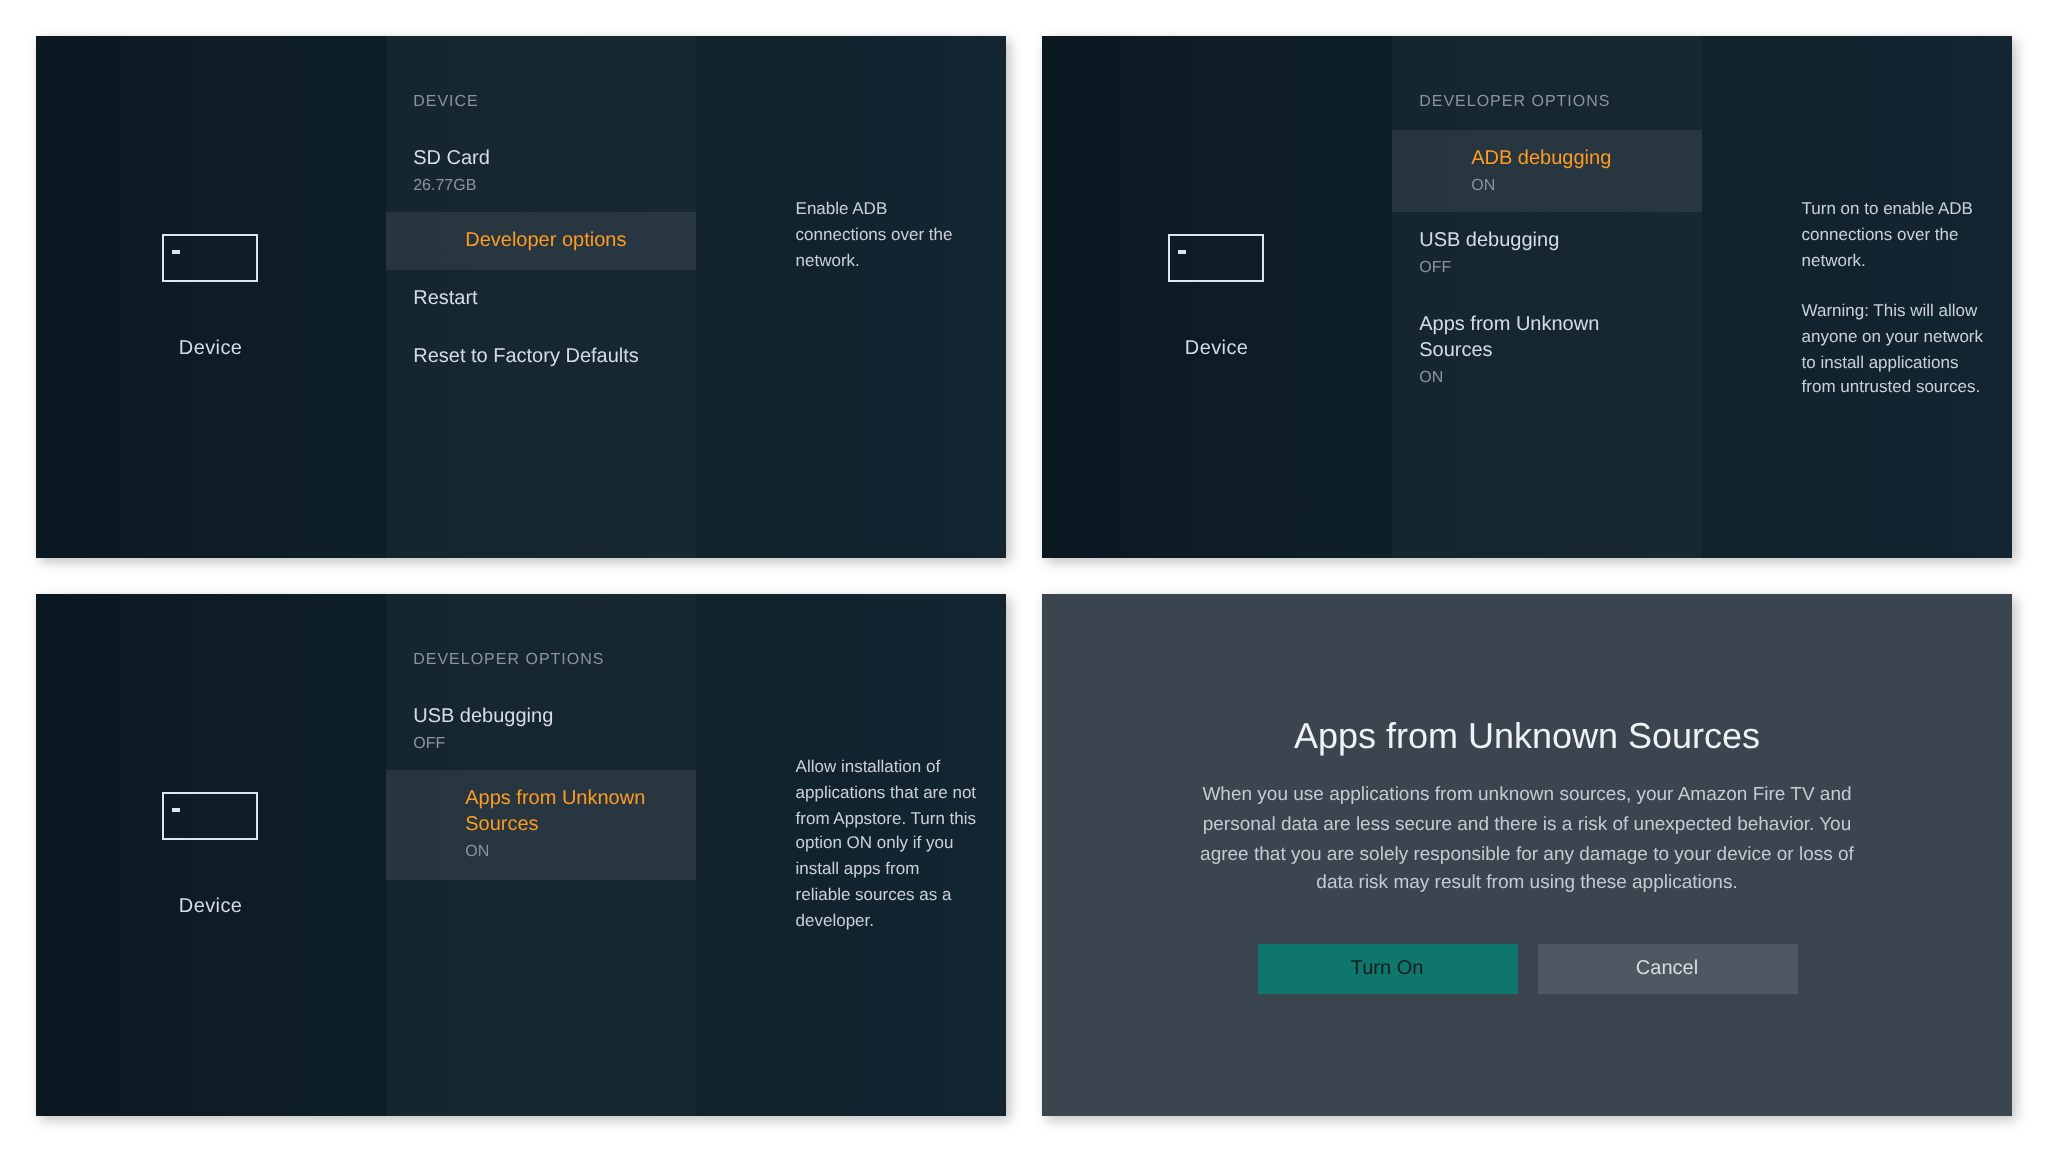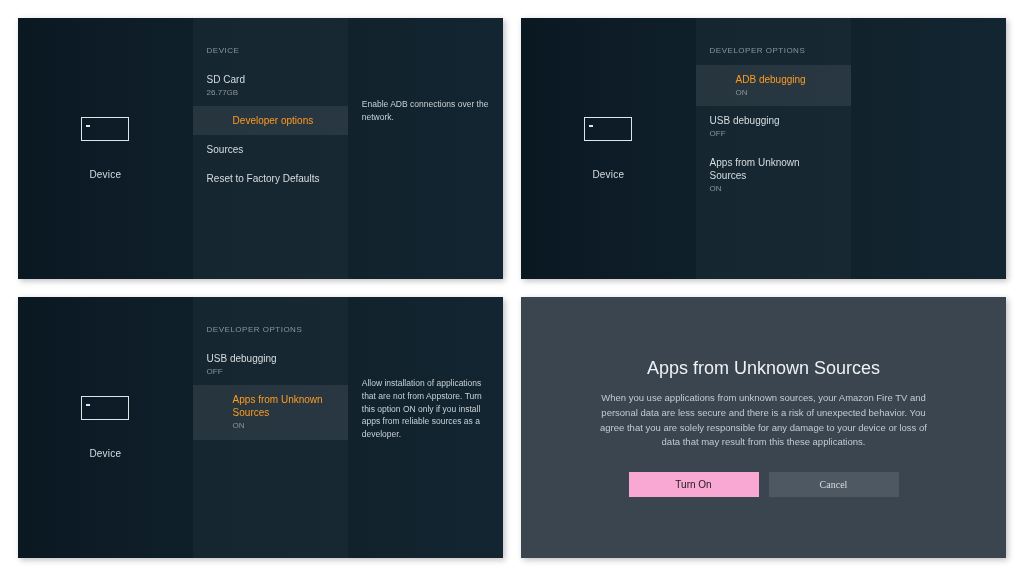--- a/index.html
+++ b/index.html
@@ -80,20 +80,21 @@
   }
   .menu-item.selected {
     background: rgba(255,255,255,0.07);
     color: #ff9b21;
     padding-left: 40px;
   }
   .desc {
     color: #c9d1d6;
     font-size: 8.5px;
     line-height: 1.5;
+    margin-left: 36px;
   }
   
   .dialog-panel {
     background: #3a4550;
     display: flex;
     flex-direction: column;
     align-items: center;
     justify-content: center;
     text-align: center;
     padding: 0 48px;
@@ -118,48 +119,47 @@
     gap: 10px;
   }
   .btn {
     width: 130px;
     padding: 7px 0;
     font-size: 10px;
     text-align: center;
     cursor: pointer;
   }
   .btn.primary {
-    background: #f9a8d4;
+    background: #0f766e;
     color: #1a1a1a;
   }
   .btn.secondary {
     background: #4d5862;
     color: #d8dde0;
-    font-family: Liberation Serif, serif;
   }
 </style>
 </head>
 <body>
 
 <div class="panel">
   <div class="col-left">
     <div class="nav-icon"></div>
     <div class="nav-title">Device</div>
   </div>
   <div class="col-mid">
     <div class="section-heading">DEVICE</div>
     <div class="menu-item">
       <div>SD Card</div>
       <div class="sub">26.77GB</div>
     </div>
     <div class="menu-item selected">
       <div>Developer options</div>
     </div>
     <div class="menu-item">
-      <div>Sources</div>
+      <div>Restart</div>
     </div>
     <div class="menu-item">
       <div>Reset to Factory Defaults</div>
     </div>
   </div>
   <div class="col-right">
     <div class="desc">Enable ADB connections over the network.</div>
   </div>
 </div>
 
@@ -176,20 +176,25 @@
     </div>
     <div class="menu-item">
       <div>USB debugging</div>
       <div class="sub">OFF</div>
     </div>
     <div class="menu-item">
       <div>Apps from Unknown Sources</div>
       <div class="sub">ON</div>
     </div>
   </div>
+  <div class="col-right">
+    <div class="desc" style="white-space:pre-line">Turn on to enable ADB connections over the network.
+
+Warning: This will allow anyone on your network to install applications from untrusted sources.</div>
+  </div>
 </div>
 
 <div class="panel">
   <div class="col-left">
     <div class="nav-icon"></div>
     <div class="nav-title">Device</div>
   </div>
   <div class="col-mid">
     <div class="section-heading">DEVELOPER OPTIONS</div>
     <div class="menu-item">
@@ -201,18 +206,18 @@
       <div class="sub">ON</div>
     </div>
   </div>
   <div class="col-right">
     <div class="desc">Allow installation of applications that are not from Appstore. Turn this option ON only if you install apps from reliable sources as a developer.</div>
   </div>
 </div>
 
 <div class="dialog-panel">
   <div class="dialog-title">Apps from Unknown Sources</div>
-  <div class="dialog-body">When you use applications from unknown sources, your Amazon Fire TV and personal data are less secure and there is a risk of unexpected behavior. You agree that you are solely responsible for any damage to your device or loss of data that may result from this these applications.</div>
+  <div class="dialog-body">When you use applications from unknown sources, your Amazon Fire TV and personal data are less secure and there is a risk of unexpected behavior. You agree that you are solely responsible for any damage to your device or loss of data risk may result from using these applications.</div>
   <div class="dialog-buttons">
     <div class="btn primary">Turn On</div>
     <div class="btn secondary">Cancel</div>
   </div>
 </div>
 
 </body></html>

